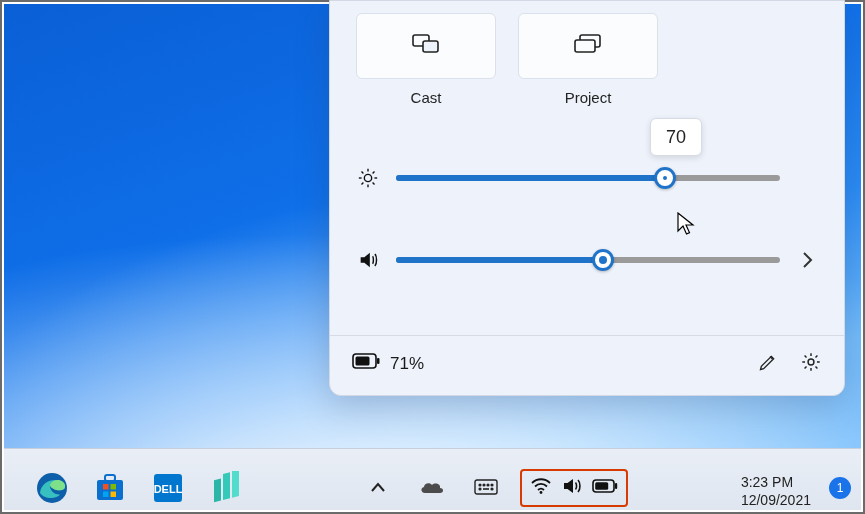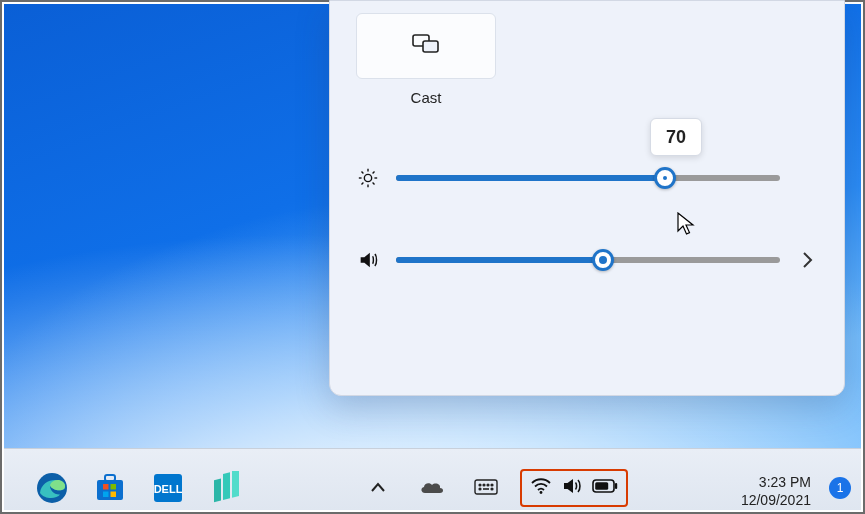--- a/index.html
+++ b/index.html
@@ -23,21 +23,21 @@
     padding: 16px 10px 0 28px;
   }
   .tb-left, .tb-center, .tb-right { display: flex; align-items: center; gap: 18px; }
   .tb-center { gap: 14px; position: relative; }
   .tb-icon { width: 40px; height: 40px; display: flex; align-items: center; justify-content: center; }
   .tray-group {
     display: flex; align-items: center; gap: 10px;
     border: 2px solid #d83b01; border-radius: 4px;
     padding: 6px 8px; background: rgba(255,255,255,0.0);
   }
-  .datetime { text-align: right; font-size: 14px; color: #222; line-height: 1.25; margin-top: 8px; }
+  .datetime { text-align: left; font-size: 14px; color: #222; line-height: 1.25; margin-top: 8px; }
   .notif-dot {
     width: 22px; height: 22px; border-radius: 50%; background: #1a73e8;
     color: #fff; font-size: 12px; display: flex; align-items: center; justify-content: center;
   }
 
   
   .panel {
     position: absolute; right: 18px; top: -2px; width: 516px; height: 396px;
     background: #eef2fa; border: 1px solid #d2d8e4; border-radius: 0 0 12px 12px;
     box-shadow: 0 12px 34px rgba(40,60,100,0.22);
@@ -103,25 +103,36 @@
         <div class="tile">
           <span>
             <svg width="28" height="20" viewBox="0 0 28 20" fill="none" stroke="#222" stroke-width="1.6">
               <rect x="1" y="1" width="16" height="11" rx="2"></rect>
               <rect x="11" y="7" width="15" height="11" rx="2" fill="#eef2fa"></rect>
             </svg>
           </span>
         </div>
         <div class="tile-label">Cast</div>
       </div>
+      <div class="tile-col">
+        <div class="tile">
+          <span>
+            <svg width="28" height="20" viewBox="0 0 28 20" fill="none" stroke="#222" stroke-width="1.6">
+              <rect x="6" y="1" width="20" height="12" rx="2"></rect>
+              <rect x="1" y="6" width="20" height="12" rx="2" fill="#fbfcfe"></rect>
+            </svg>
+          </span>
+        </div>
+        <div class="tile-label">Project</div>
+      </div>
     </div>
 
     <div class="slider-block">
 
-      <div class="value-bubble" style="left: calc(40px + 0.70 * (100% - 40px - 22px) - 26px); top:-46px;font-weight:bold;">
+      <div class="value-bubble" style="left: calc(40px + 0.70 * (100% - 40px - 22px) - 26px); top:-46px;">
         <span>70</span>
       </div>
 
       <div class="slider-row">
         <span class="slider-icon">
           <svg width="22" height="22" viewBox="0 0 24 24" fill="none" stroke="#111" stroke-width="1.5">
             <circle cx="12" cy="12" r="4"></circle>
             <line x1="12" y1="2" x2="12" y2="5"></line>
               <line x1="12" y1="19" x2="12" y2="22"></line>
             <line x1="2" y1="12" x2="5" y2="12"></line>
@@ -156,20 +167,46 @@
             </div>
         </div>
         <div class="more-arrow">
           <svg width="12" height="18" viewBox="0 0 12 18" fill="none" stroke="#333" stroke-width="2">
               <path d="M3 2l7 7-7 7"></path>
             </svg>
         </div>
       </div>
     </div>
 
+    <div class="panel-footer">
+      <div class="footer-left">
+        <span>
+          <svg width="28" height="16" viewBox="0 0 28 16" fill="none" stroke="#111" stroke-width="1.6">
+            <rect x="1" y="1" width="23" height="14" rx="3"></rect>
+            <rect x="25" y="5" width="2.5" height="6" rx="1" fill="#111" stroke="none"></rect>
+            <rect x="3.5" y="3.5" width="14" height="9" rx="1.5" fill="#111" stroke="none"></rect>
+          </svg>
+        </span>
+        <span>71%</span>
+      </div>
+      <div class="footer-right">
+        <span>
+          <svg width="20" height="20" viewBox="0 0 24 24" fill="none" stroke="#222" stroke-width="1.6">
+            <path d="M3 21l3.8-1 12-12-2.8-2.8-12 12L3 21z"></path>
+            <path d="M14.5 5.5l2.8 2.8"></path>
+          </svg>
+        </span>
+        <span>
+          <svg width="22" height="22" viewBox="0 0 24 24" fill="none" stroke="#222" stroke-width="1.6">
+            <circle cx="12" cy="12" r="3.2"></circle>
+            <path d="M12 2.5v3M12 18.5v3M2.5 12h3M18.5 12h3M5 5l2.1 2.1M16.9 16.9L19 19M5 19l2.1-2.1M16.9 7.1L19 5"></path>
+          </svg>
+        </span>
+      </div>
+    </div>
   </div>
 
   <div class="cursor" style="left:675px; top:210px;">
     <svg width="18" height="24" viewBox="0 0 18 24">
       <path d="M1 1 L1 19 L6 14 L9.5 22 L12.5 20.6 L9 13 L16 13 Z" fill="#fff" stroke="#000" stroke-width="1.2"></path>
     </svg>
   </div>
 
   <div class="arrow-ann" style="left:400px; top:455px;">
     <svg width="230" height="36" viewBox="0 0 230 36">

